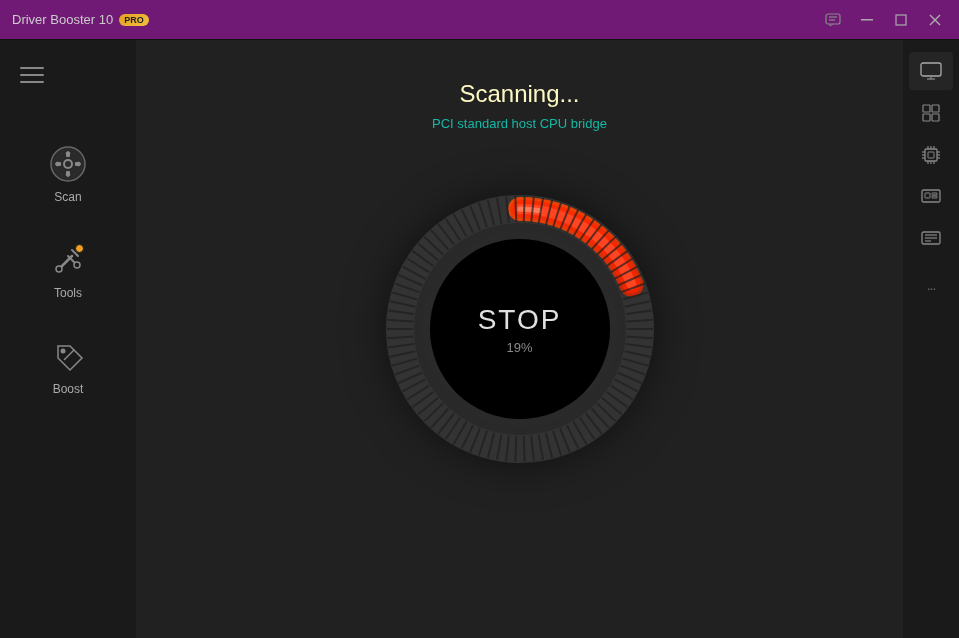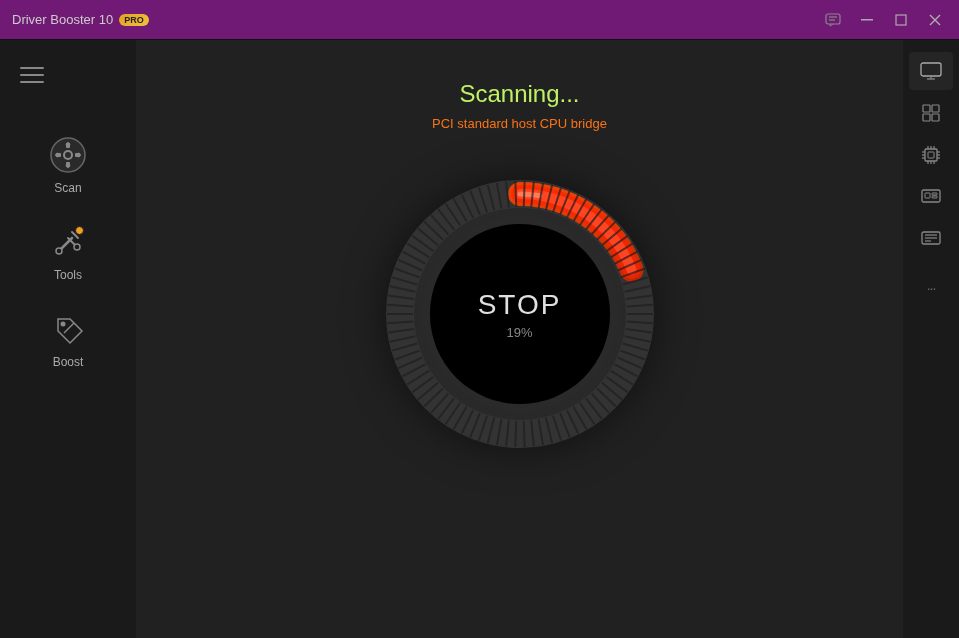--- a/index.html
+++ b/index.html
@@ -76,21 +76,21 @@
     }
 
     
     .sidebar {
       width: 136px;
       background: #1a1a1a;
       display: flex;
       flex-direction: column;
       align-items: center;
       padding-top: 20px;
-      gap: 3px;
+      gap: 12px;
       flex-shrink: 0;
     }
 
     .menu-btn {
       width: 40px;
       height: 30px;
       display: flex;
       flex-direction: column;
       justify-content: center;
       gap: 5px;
@@ -139,29 +139,29 @@
       display: flex;
       flex-direction: column;
       align-items: center;
       padding-top: 40px;
       background: #212121;
       position: relative;
     }
 
     .scanning-title {
       font-size: 24px;
-      color: #bef264;
+      color: #fef9c3;
       font-weight: 300;
       margin-bottom: 8px;
     }
 
     .scanning-subtitle {
       font-size: 13px;
-      color: #f97316;
-      margin-bottom: 48px;
+      color: #14b8a6;
+      margin-bottom: 63px;
     }
 
     
     .circle-container {
       width: 270px;
       height: 270px;
       position: relative;
       display: flex;
       align-items: center;
       justify-content: center;

